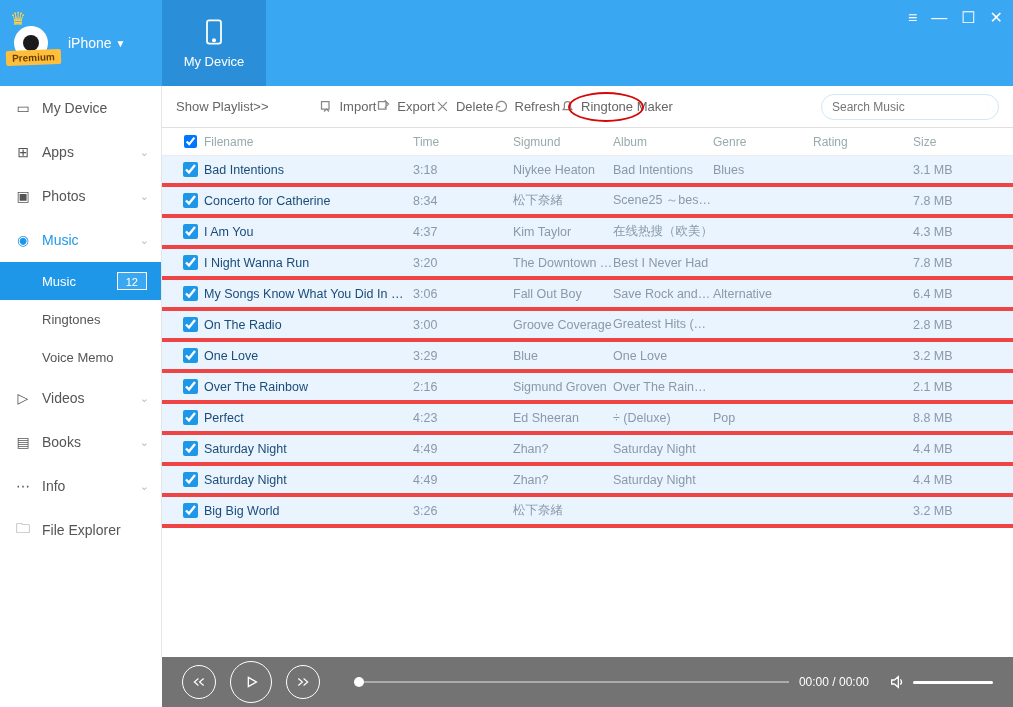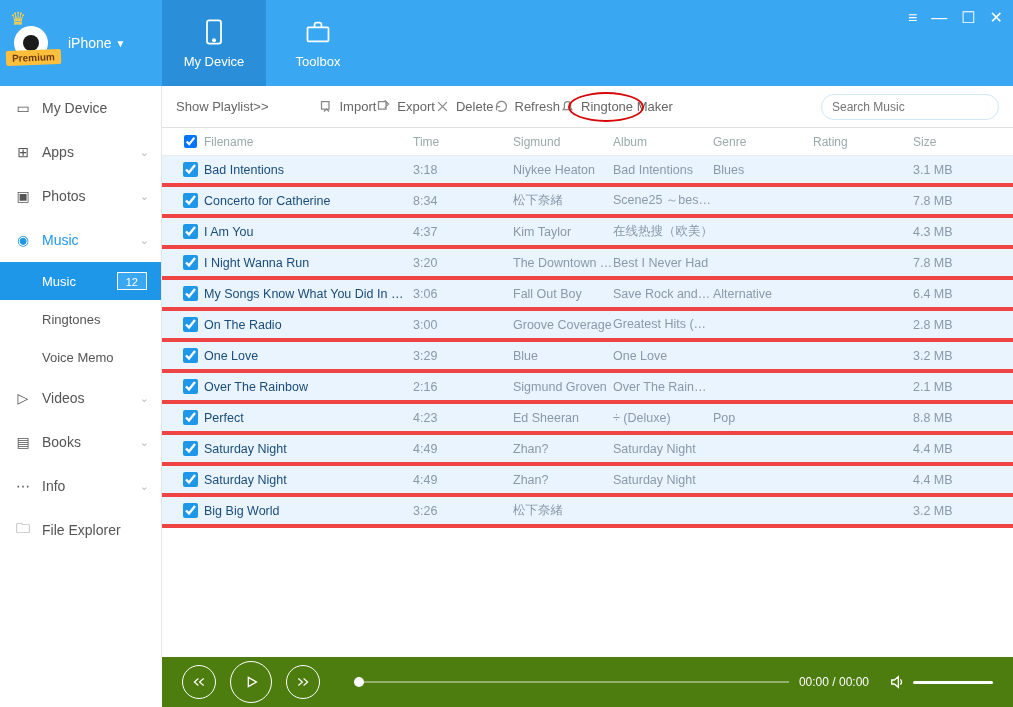--- a/index.html
+++ b/index.html
@@ -55,21 +55,21 @@
 .col-genre { width:100px; }
 .col-rating { width:100px; }
 .col-size { width:80px; }
 .rows { flex:1; overflow:auto; }
 .row { height:31px; display:flex; align-items:center; padding:0 14px; font-size:12.5px; color:#2a4b6a; background:#eaf4fe; border-bottom:4px solid #ef4444; }
 .row .col-file { color:#1a4c7a; font-weight:500; }
 .row .muted { color:#8a99a8; }
 .row input[type=checkbox] { accent-color:#1f97e8; width:15px; height:15px; }
 
 
-.player { position:absolute; bottom:0; left:162px; right:0; height:50px; background:#4d7c0f; display:flex; align-items:center; padding:0 20px; color:#fff; font-size:12px; }
+.player { position:absolute; bottom:0; left:162px; right:0; height:50px; background:#737373; display:flex; align-items:center; padding:0 20px; color:#fff; font-size:12px; }
 .pbtn { width:34px; height:34px; border:1.5px solid #fff; border-radius:50%; display:flex; align-items:center; justify-content:center; margin-right:14px; cursor:pointer; }
 .pbtn.play { width:42px; height:42px; }
 .pbtn svg { width:14px; height:14px; fill:none; stroke:#fff; stroke-width:2; }
 .pbtn.play svg { width:16px; height:16px; }
 .pprog { flex:1; display:flex; align-items:center; gap:10px; margin:0 20px; }
 .pprog .bar { flex:1; height:2px; background:rgba(255,255,255,0.4); position:relative; }
 .pprog .knob { position:absolute; left:0; top:-4px; width:10px; height:10px; border-radius:50%; background:#fff; }
 .vol { display:flex; align-items:center; gap:8px; }
 .vol .vbar { width:80px; height:3px; background:#fff; border-radius:2px; }
 
@@ -89,27 +89,20 @@
     </div>
   </div>
   <div class="header-tabs">
     <div class="htab active">
       <svg viewBox="0 0 24 24" fill="none" stroke="#fff" stroke-width="1.5">
           <rect x="6" y="2" width="12" height="20" rx="2"></rect>
           <circle cx="12" cy="19" r="1" fill="#fff"></circle>
         </svg>
       <span>My Device</span>
     </div>
-    <div class="htab">
-      <svg viewBox="0 0 24 24" fill="none" stroke="#fff" stroke-width="1.5">
-          <rect x="3" y="8" width="18" height="12" rx="1"></rect>
-          <path d="M9 8V6a2 2 0 0 1 2-2h2a2 2 0 0 1 2 2v2"></path>
-        </svg>
-      <span>Toolbox</span>
-    </div>
   </div>
   <div class="win-ctrl">
     <span>≡</span>
     <span>—</span>
     <span>☐</span>
     <span>✕</span>
   </div>
 </div>
 
 <div class="body">

